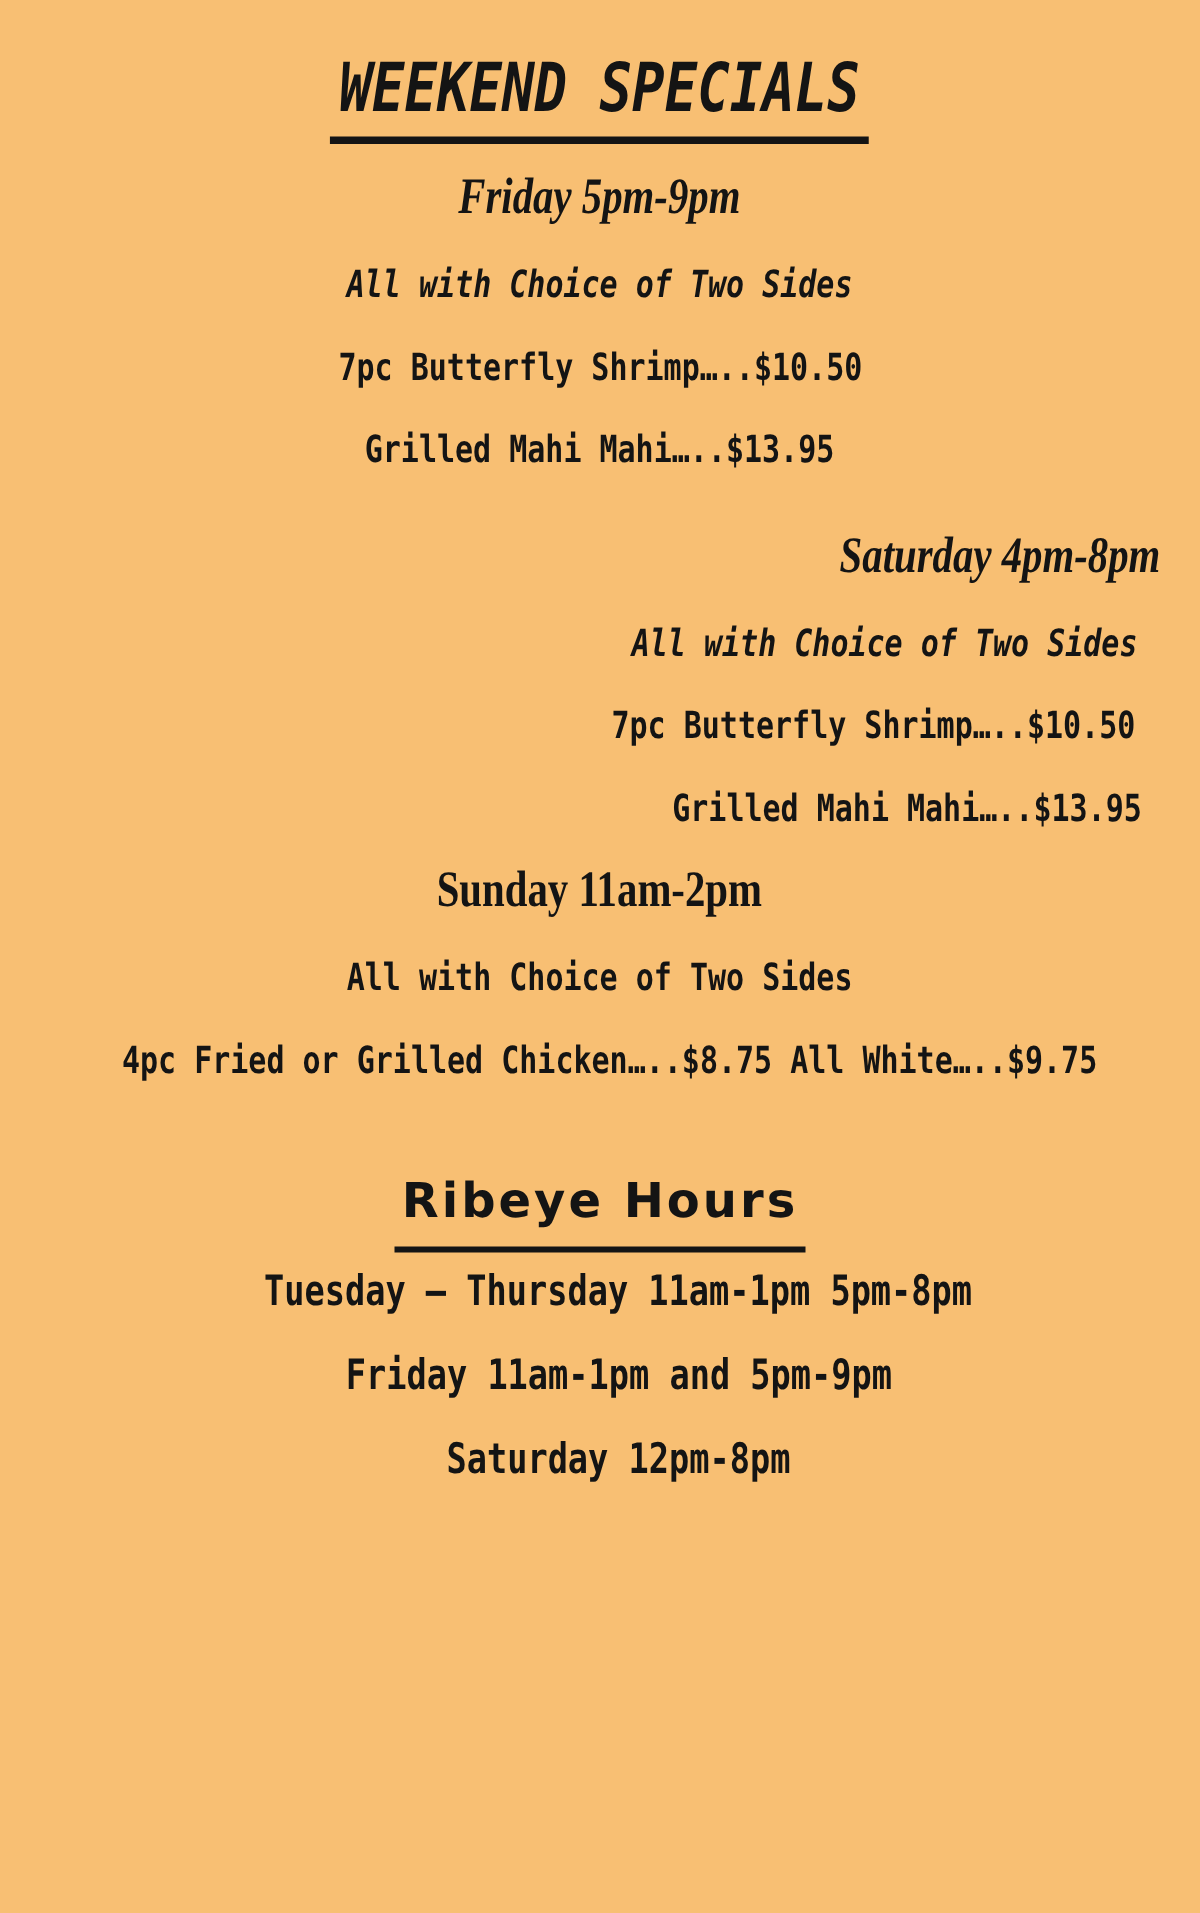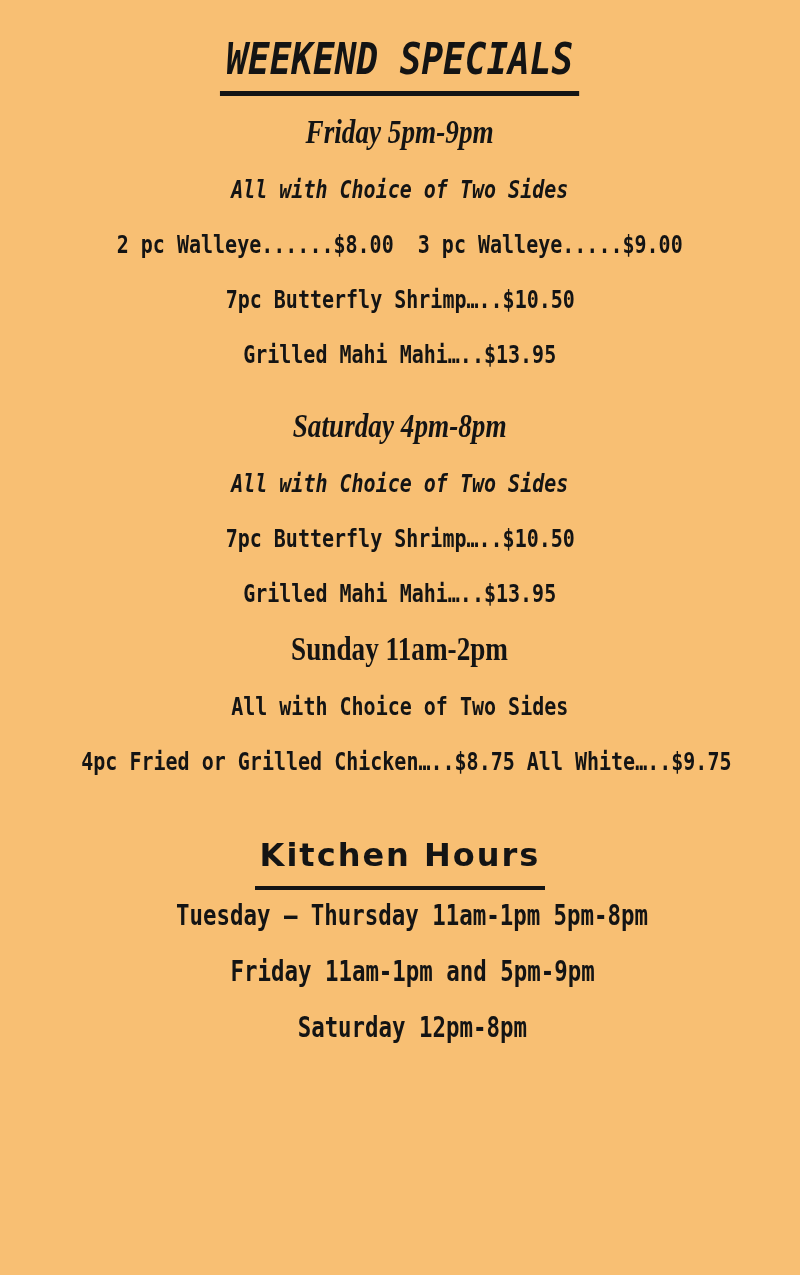--- a/index.html
+++ b/index.html
@@ -33,21 +33,21 @@
   .day-heading { line-height: 52px; font-family: Liberation Serif, serif; }
   .day-heading .t { font-size: 34px; }
 
   .sub-line, .item-line { line-height: 52px; }
   .sub-line .t { font-size: 25px; }
   .item-line .t { font-size: 25px; }
 
   .italic .t { font-style: italic; }
 
   .section-friday   { margin-top: 8px; }
-  .section-saturday { margin-top: 16px; }
+  .section-saturday { margin-top: 16px; text-align: right; }
   .section-sunday   { margin-top: 0; }
 
   .kitchen-title-line { margin-top: 36px; line-height: 56px; }
   .kitchen-title-line .t {
     transform: none;
     font-family: "DejaVu Sans", sans-serif;
     font-size: 32px;
     letter-spacing: 2px;
     border-bottom: 4px solid #141414;
     padding: 0 5px 3px 5px;
@@ -63,23 +63,20 @@
   <div class="title-line">
     <span class="t">WEEKEND SPECIALS</span>
   </div>
 
   <div class="section-friday">
     <div class="day-heading italic">
       <span class="t">Friday 5pm-9pm</span>
     </div>
     <div class="sub-line italic">
       <span class="t">All with Choice of Two Sides</span>
-    </div>
-    <div class="item-line">
-      <span class="t">2 pc Walleye......$8.00  3 pc Walleye.....$9.00</span>
     </div>
     <div class="item-line">
       <span class="t">7pc Butterfly Shrimp…..$10.50</span>
     </div>
     <div class="item-line">
       <span class="t">Grilled Mahi Mahi…..$13.95</span>
     </div>
   </div>
 
   <div class="section-saturday">
@@ -104,21 +101,21 @@
     <div class="sub-line">
       <span class="t">All with Choice of Two Sides</span>
     </div>
     <div class="item-line">
       <span class="t">4pc Fried or Grilled Chicken…..$8.75 All White…..$9.75</span>
     </div>
   </div>
 
   <div>
     <div class="kitchen-title-line">
-      <span class="t">Kitchen Hours</span>
+      <span class="t">Ribeye Hours</span>
     </div>
     <div class="kitchen-line">
       <span class="t">Tuesday – Thursday 11am-1pm 5pm-8pm</span>
     </div>
     <div class="kitchen-line">
       <span class="t">Friday 11am-1pm and 5pm-9pm</span>
     </div>
     <div class="kitchen-line">
       <span class="t">Saturday 12pm-8pm</span>
     </div>

